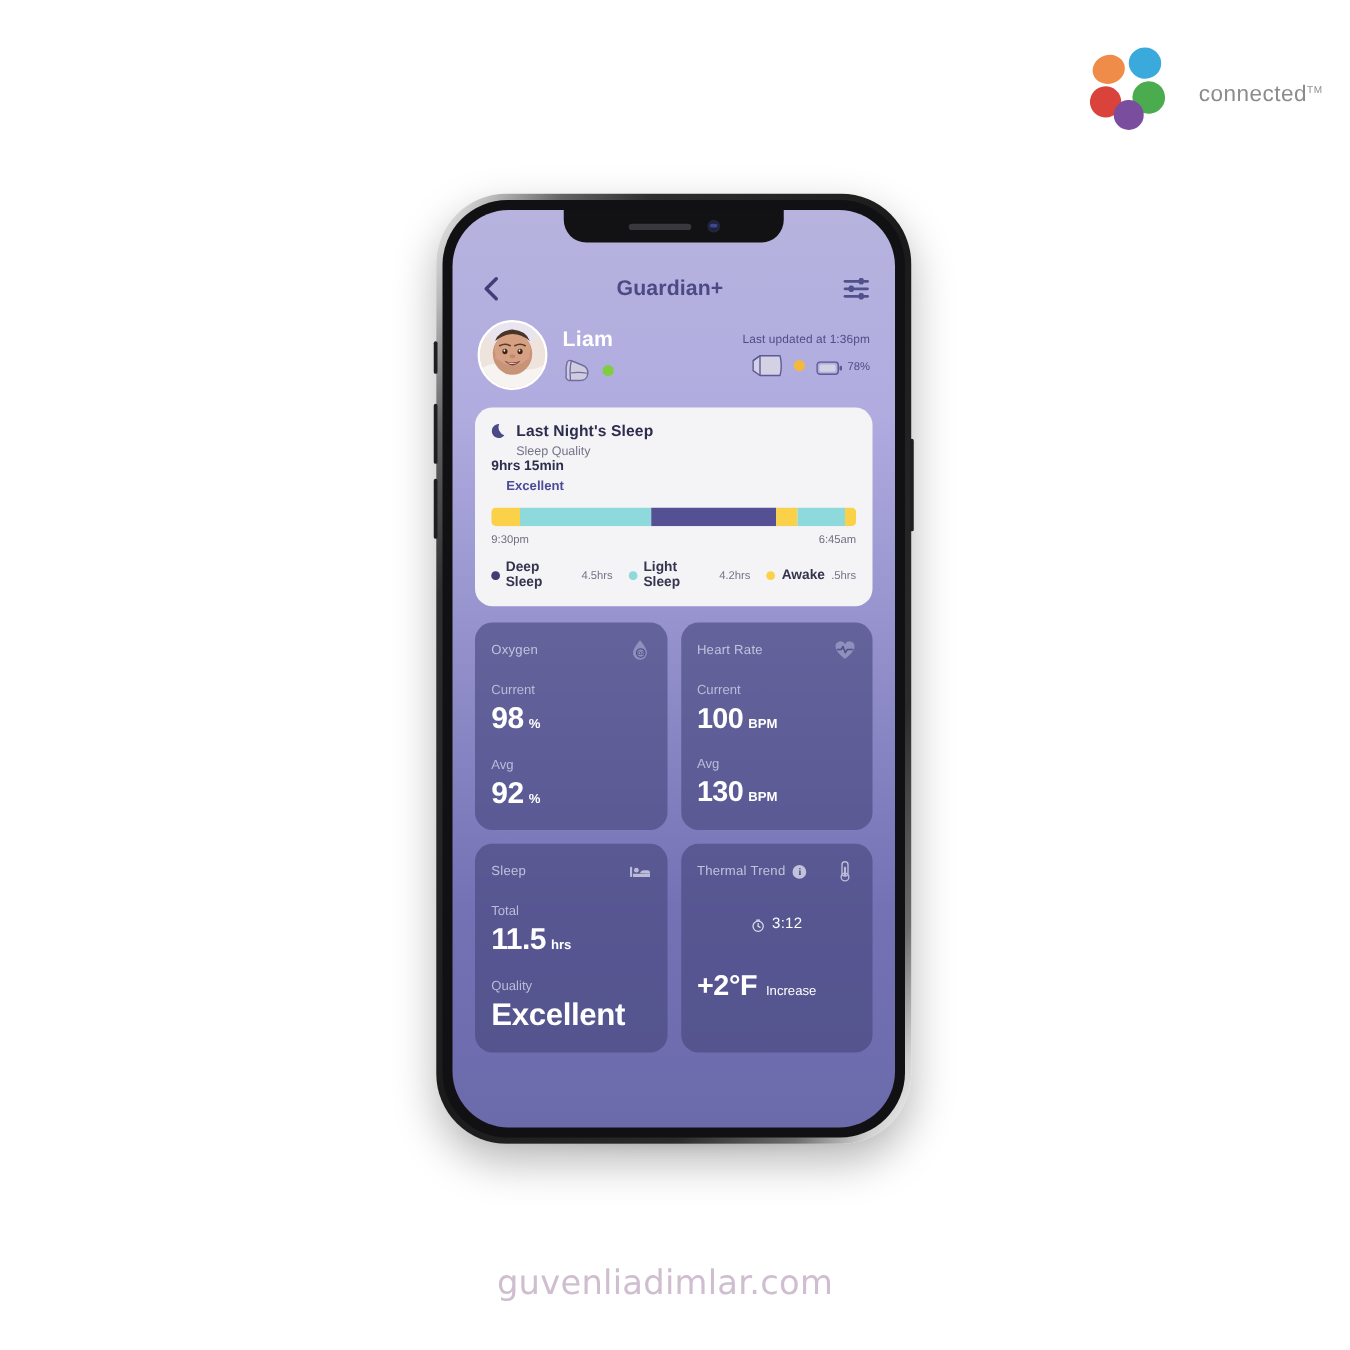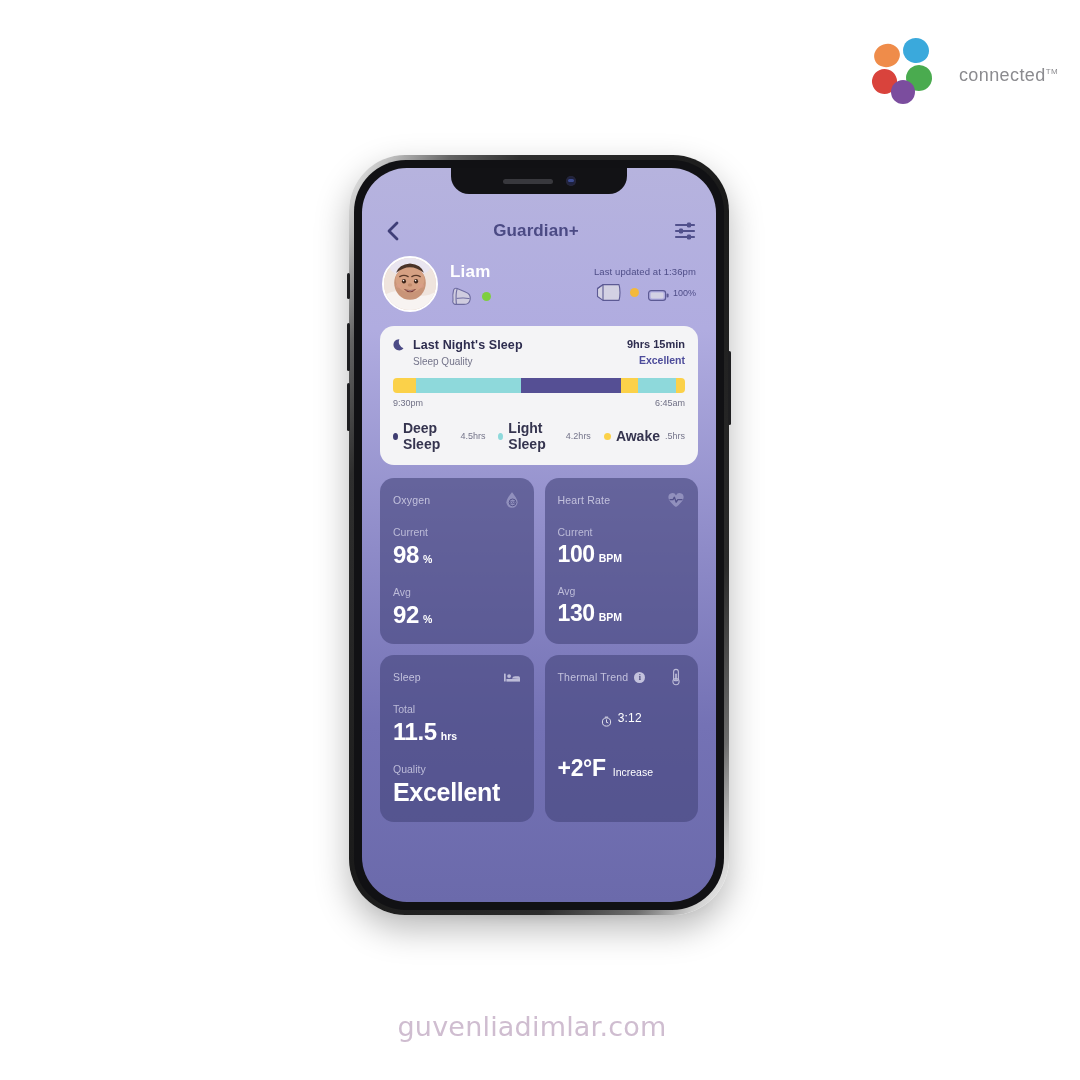--- a/index.html
+++ b/index.html
@@ -153,40 +153,40 @@
   }
   .tab.active { background: #ffffff; font-weight: bold; color: #3b3a70; }
 
   
   .sleep-card {
     margin: 14px 18px 0 18px;
     background: #f4f4f6;
     border-radius: 14px;
     padding: 12px 13px 13px 13px;
   }
-  .sleep-top { display: flex; justify-content: space-between; align-items: flex-start; }
+  .sleep-top { display: flex; justify-content: space-between; align-items: flex-start; flex-direction: column; }
   .sleep-title-row { display: flex; align-items: center; gap: 7px; }
   .moon-icon { width: 13px; height: 14px; }
   .sleep-title { font-size: 12.5px; font-weight: bold; color: #2e2d4f; letter-spacing: 0.1px; }
   .sleep-sub { font-size: 10px; color: #74748a; margin-top: 4px; margin-left: 20px; }
   .sleep-dur { font-size: 11px; color: #2e2d4f; font-weight: bold; }
   .sleep-qual { font-size: 10.5px; color: #4c4b9a; font-weight: bold; text-align: right; margin-top: 4px; }
   .sleep-bar {
     display: flex; height: 15px; border-radius: 4px;
     overflow: hidden; margin-top: 11px;
   }
   .seg { height: 100%; }
   .sleep-times {
     display: flex; justify-content: space-between;
     font-size: 9px; color: #6f6f85; margin-top: 5px;
   }
   .legend { display: flex; gap: 13px; margin-top: 12px; align-items: center; }
   .legend-item { display: flex; align-items: center; gap: 5px; }
   .legend-dot { width: 7px; height: 7px; border-radius: 50%; }
-  .legend-label { font-size: 14px; font-weight: bold; color: #35344f; }
+  .legend-label { font-size: 11px; font-weight: bold; color: #35344f; }
   .legend-val { font-size: 9px; color: #74748a; }
 
   
   .metric-grid {
     display: grid;
     grid-template-columns: 1fr 1fr;
     gap: 11px;
     margin: 13px 18px 0 18px;
   }
   .metric-card {
@@ -341,21 +341,21 @@
               </span>
               <span class="dot amber"></span>
               <span class="battery">
                 <span class="battery-icon">
                   <svg viewBox="0 0 21 11" width="21" height="11">
                     <rect x="0.6" y="0.6" width="17" height="9.8" rx="2.6" fill="none" stroke="#5c5a94" stroke-width="1.2"></rect>
                     <rect x="2.6" y="2.6" width="13" height="5.8" rx="1.4" fill="#d3d1e3"></rect>
                     <rect x="18.6" y="3.6" width="2" height="3.8" rx="1" fill="#5c5a94"></rect>
                   </svg>
                 </span>
-                <span class="battery-pct">100%</span>
+                <span class="battery-pct">78%</span>
               </span>
             </div>
           </div>
         </div>
 
 
         <div class="sleep-card">
           <div class="sleep-top">
             <div>
               <div class="sleep-title-row">

